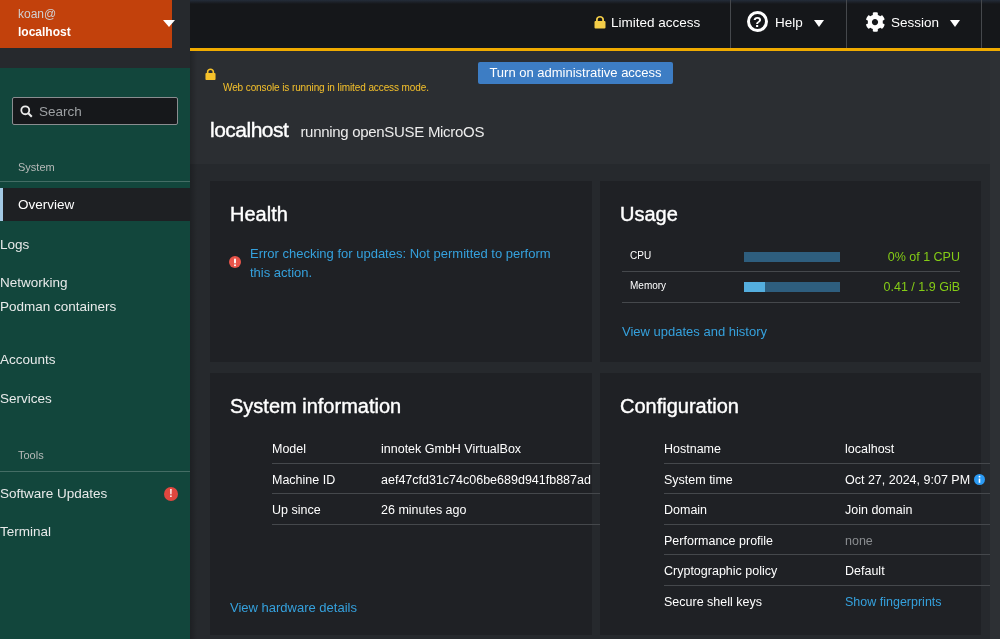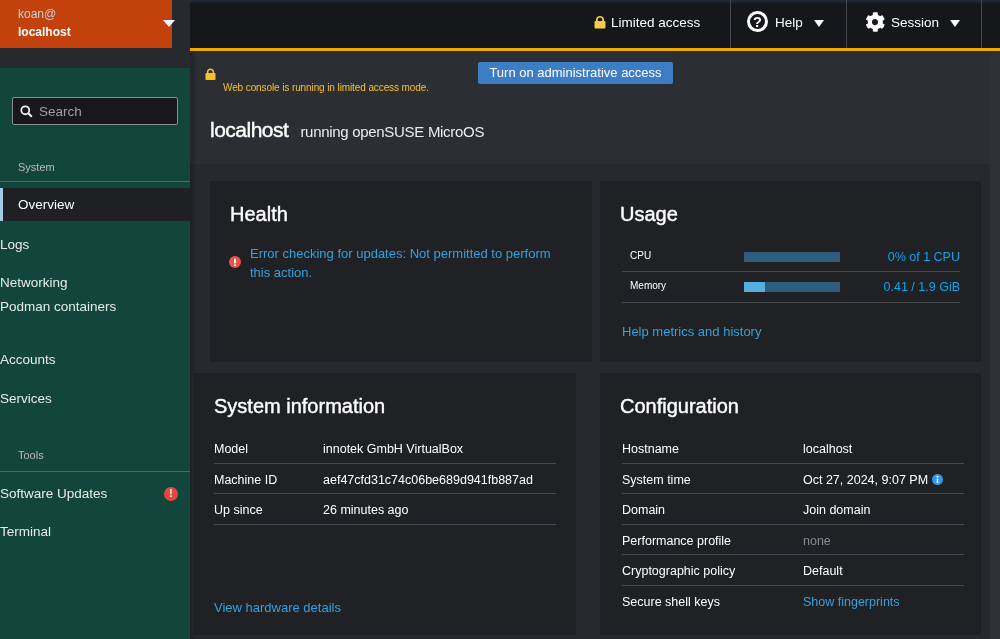--- a/index.html
+++ b/index.html
@@ -35,35 +35,35 @@
 #hostline { left:20px; top:67px; }
 #hostline .h { font-size:21px; color:#fff; letter-spacing:-0.5px; -webkit-text-stroke:0.4px #fff; }
 #hostline .sub { font-size:15px; color:#ececec; margin-left:12px; letter-spacing:-0.3px; }
 
 
 #content { left:190px; top:164px; width:810px; height:475px; background:#26292d; }
 #scrollbar { left:990px; top:51px; width:10px; height:588px; background:#2d3034; }
 .card { position:absolute; background:#1f2125; }
 #card-health { left:20px; top:17px; width:381.5px; height:181px; }
 #card-usage  { left:410px; top:17px; width:381px; height:181px; }
-#card-sysinfo{ left:4px; top:209px; width:381.5px; height:262px; }
+#card-sysinfo{ left:20px; top:209px; width:381.5px; height:262px; }
 #card-config { left:410px; top:209px; width:381px; height:262px; }
 .cardtitle { position:absolute; left:20px; top:22px; font-size:20px; color:#fff; -webkit-text-stroke:0.4px #fff; }
 .link { color:#35a1dd; font-size:13px; }
 
 
 .urow { position:absolute; left:22px; width:338px; height:30.5px; border-bottom:1px solid #45484c; }
 .urow .lbl { position:absolute; left:0; top:8px; font-size:10px; color:#fff;margin-left:8px; }
-.urow .val { position:absolute; right:0; top:8px; font-size:12.5px; color:#0ea5e9; }
+.urow .val { position:absolute; right:0; top:8px; font-size:12.5px; color:#84cc16; }
 .bar { position:absolute; left:122px; top:10px; width:96px; height:10px; background:#2e5e7e; }
 .bar .fill { position:absolute; left:0; top:0; height:10px; background:#54aede; }
 
 
 .itbl { position:absolute; left:20px; top:60px; }
-.irow { position:relative; width:342px; height:30.5px; border-bottom:1px solid #45484c; }
+.irow { position:relative; width:342px; height:30.5px; border-bottom:1px solid #45484c;margin-left:42px; }
 .irow .k { position:absolute; left:0; top:9px; font-size:12.5px; color:#fff; }
 .irow .v { position:absolute; left:85px; top:9px; font-size:12.5px; color:#fff;padding-left:24px; }
 .irow.nb { border-bottom:none; }
 .irow .v.link { color:#35a1dd; }
 </style>
 </head>
 <body>
 
   <div class="abs" id="masthead">
     <div style="position:absolute;left:0;top:0;width:810px;height:4px;background:linear-gradient(#232c39,#15171a)"></div>
@@ -141,21 +141,21 @@
         <div class="bar"></div>
         <div class="val">0% of 1 CPU</div>
       </div>
       <div class="urow" style="top:91px">
         <div class="lbl">Memory</div>
         <div class="bar">
           <div class="fill" style="width:21px"></div>
         </div>
         <div class="val">0.41 / 1.9 GiB</div>
       </div>
-      <div class="abs link" style="left:22px;top:143px">Help metrics and history</div>
+      <div class="abs link" style="left:22px;top:143px">View updates and history</div>
     </div>
     <div class="card" id="card-sysinfo">
       <div class="cardtitle">System information</div>
       <div class="itbl">
         <div class="irow">
           <div class="k">Model</div>
           <div class="v">innotek GmbH VirtualBox</div>
         </div>
         <div class="irow">
           <div class="k">Machine ID</div>

